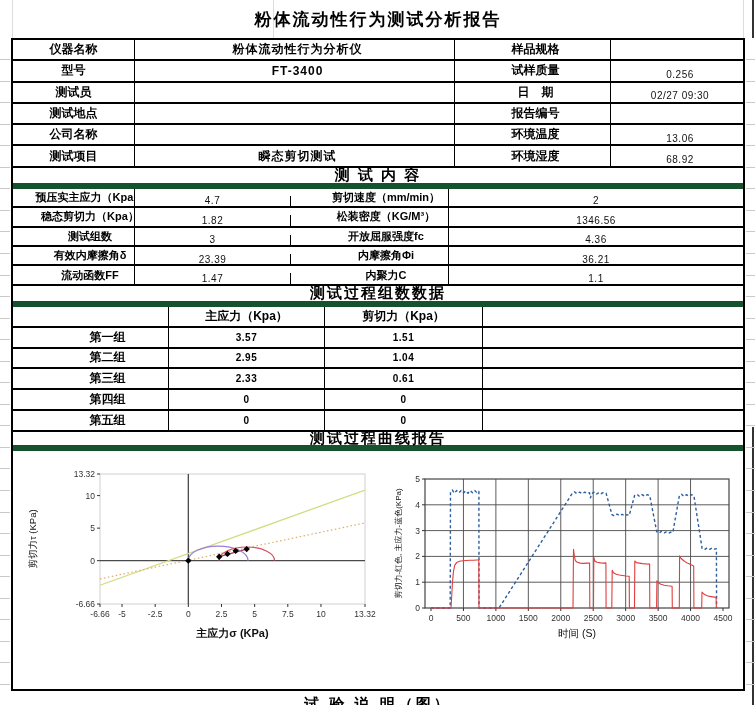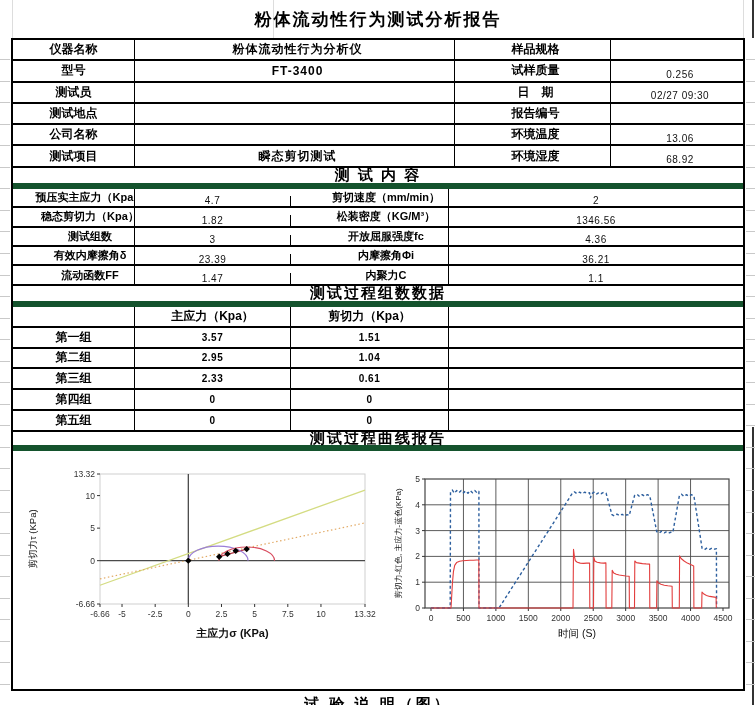--- a/index.html
+++ b/index.html
@@ -6,21 +6,21 @@
   #page{position:relative;width:755px;height:705px;background:#fff;overflow:hidden;
         font-family:"Liberation Sans","DejaVu Sans",sans-serif;color:#000;}
   #report-title{position:absolute;left:11px;top:0;width:734px;height:38px;
         display:flex;align-items:center;justify-content:center;
         font-size:17px;font-weight:bold;letter-spacing:2px;}
   #tbl{position:absolute;left:11px;top:38px;width:734px;height:653px;
         box-sizing:border-box;border:2px solid #000;background:#fff;}
   .r{display:grid;box-sizing:border-box;border-bottom:2px solid #000;}
   .rA{grid-template-columns:122px 314px 150px auto;height:21.3px;gap:6px;}
   .rB{grid-template-columns:122px 156px 158px auto;height:19.4px;}
-  .rG{grid-template-columns:122px 156px 158px auto;height:20.8px;}
+  .rG{grid-template-columns:122px 156px 158px auto;height:20.8px;padding-left:34px;}
   .c{display:flex;align-items:center;justify-content:center;
      border-right:1px solid #000;overflow:hidden;white-space:nowrap;}
   .c:last-child{border-right:none;}
   .lbl{font-weight:bold;font-size:12px;}
   .lblB{font-weight:bold;font-size:11px;padding-left:33px;}
   .valb{font-weight:bold;font-size:12px;letter-spacing:1px;}
   .num{font-size:10px;letter-spacing:.5px;color:#111;margin-top:7px;}
   .numb{font-size:10px;font-weight:bold;letter-spacing:.5px;}
   .hdr{display:flex;align-items:center;justify-content:center;box-sizing:border-box;
        border-bottom:6px solid #14532d;font-weight:bold;font-size:15px;letter-spacing:2px;}

